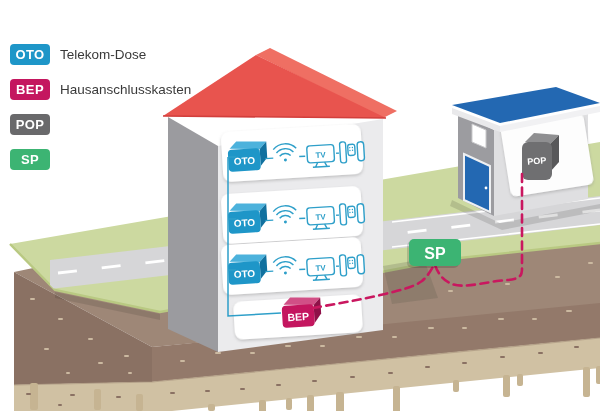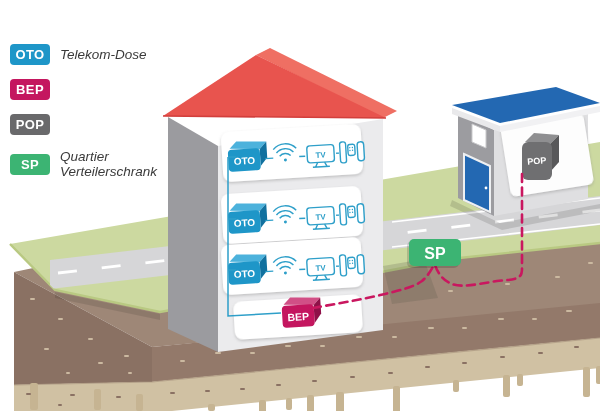--- a/index.html
+++ b/index.html
@@ -4,21 +4,21 @@
 <style>
   html,body{margin:0;padding:0;background:#fff;}
   #stage{position:relative;width:600px;height:411px;background:#ffffff;overflow:hidden;
          font-family:"Liberation Sans",sans-serif;}
   #scene{position:absolute;left:0;top:0;}
   .legend{position:absolute;left:10px;top:44px;display:flex;flex-direction:column;gap:14px;z-index:5;}
   .legend-row{display:flex;align-items:center;gap:10px;}
   .legend-badge{min-width:40px;height:21px;border-radius:4px;color:#fff;font-weight:bold;
                 font-size:13px;display:flex;align-items:center;justify-content:center;
                 letter-spacing:.4px;padding:0 4px;box-sizing:border-box;}
-  .legend-label{font-size:13.5px;color:#3a3a3a;line-height:1.12;white-space:nowrap;font-style:italic;}
+  .legend-label{font-size:13.5px;color:#3a3a3a;line-height:1.12;white-space:nowrap;}
   .legend-label.wrap{white-space:normal;width:108px;}
   svg text{font-family:"Liberation Sans",sans-serif;}
 </style>
 </head>
 <body>
 
 <div id="stage">
 
 <svg id="scene" width="600" height="411" viewBox="0 0 600 411">
   <defs>
@@ -285,23 +285,23 @@
   </g>
 </svg>
 
 <div class="legend">
   <div class="legend-row">
     <span class="legend-badge" style="background-color: rgb(30, 150, 200);">OTO</span>
     <span class="legend-label">Telekom-Dose</span>
   </div>
   <div class="legend-row">
     <span class="legend-badge" style="background-color: rgb(196, 22, 95);">BEP</span>
+    <span class="legend-label">Hausanschlusskasten</span>
   </div>
   <div class="legend-row">
     <span class="legend-badge" style="background-color: rgb(105, 105, 107);">POP</span>
   </div>
   <div class="legend-row">
     <span class="legend-badge" style="background-color: rgb(60, 180, 115);">SP</span>
-    <span class="legend-label wrap">Quartier Verteilerschrank</span>
   </div>
 </div>
 
 </div>
 
 </body></html>

